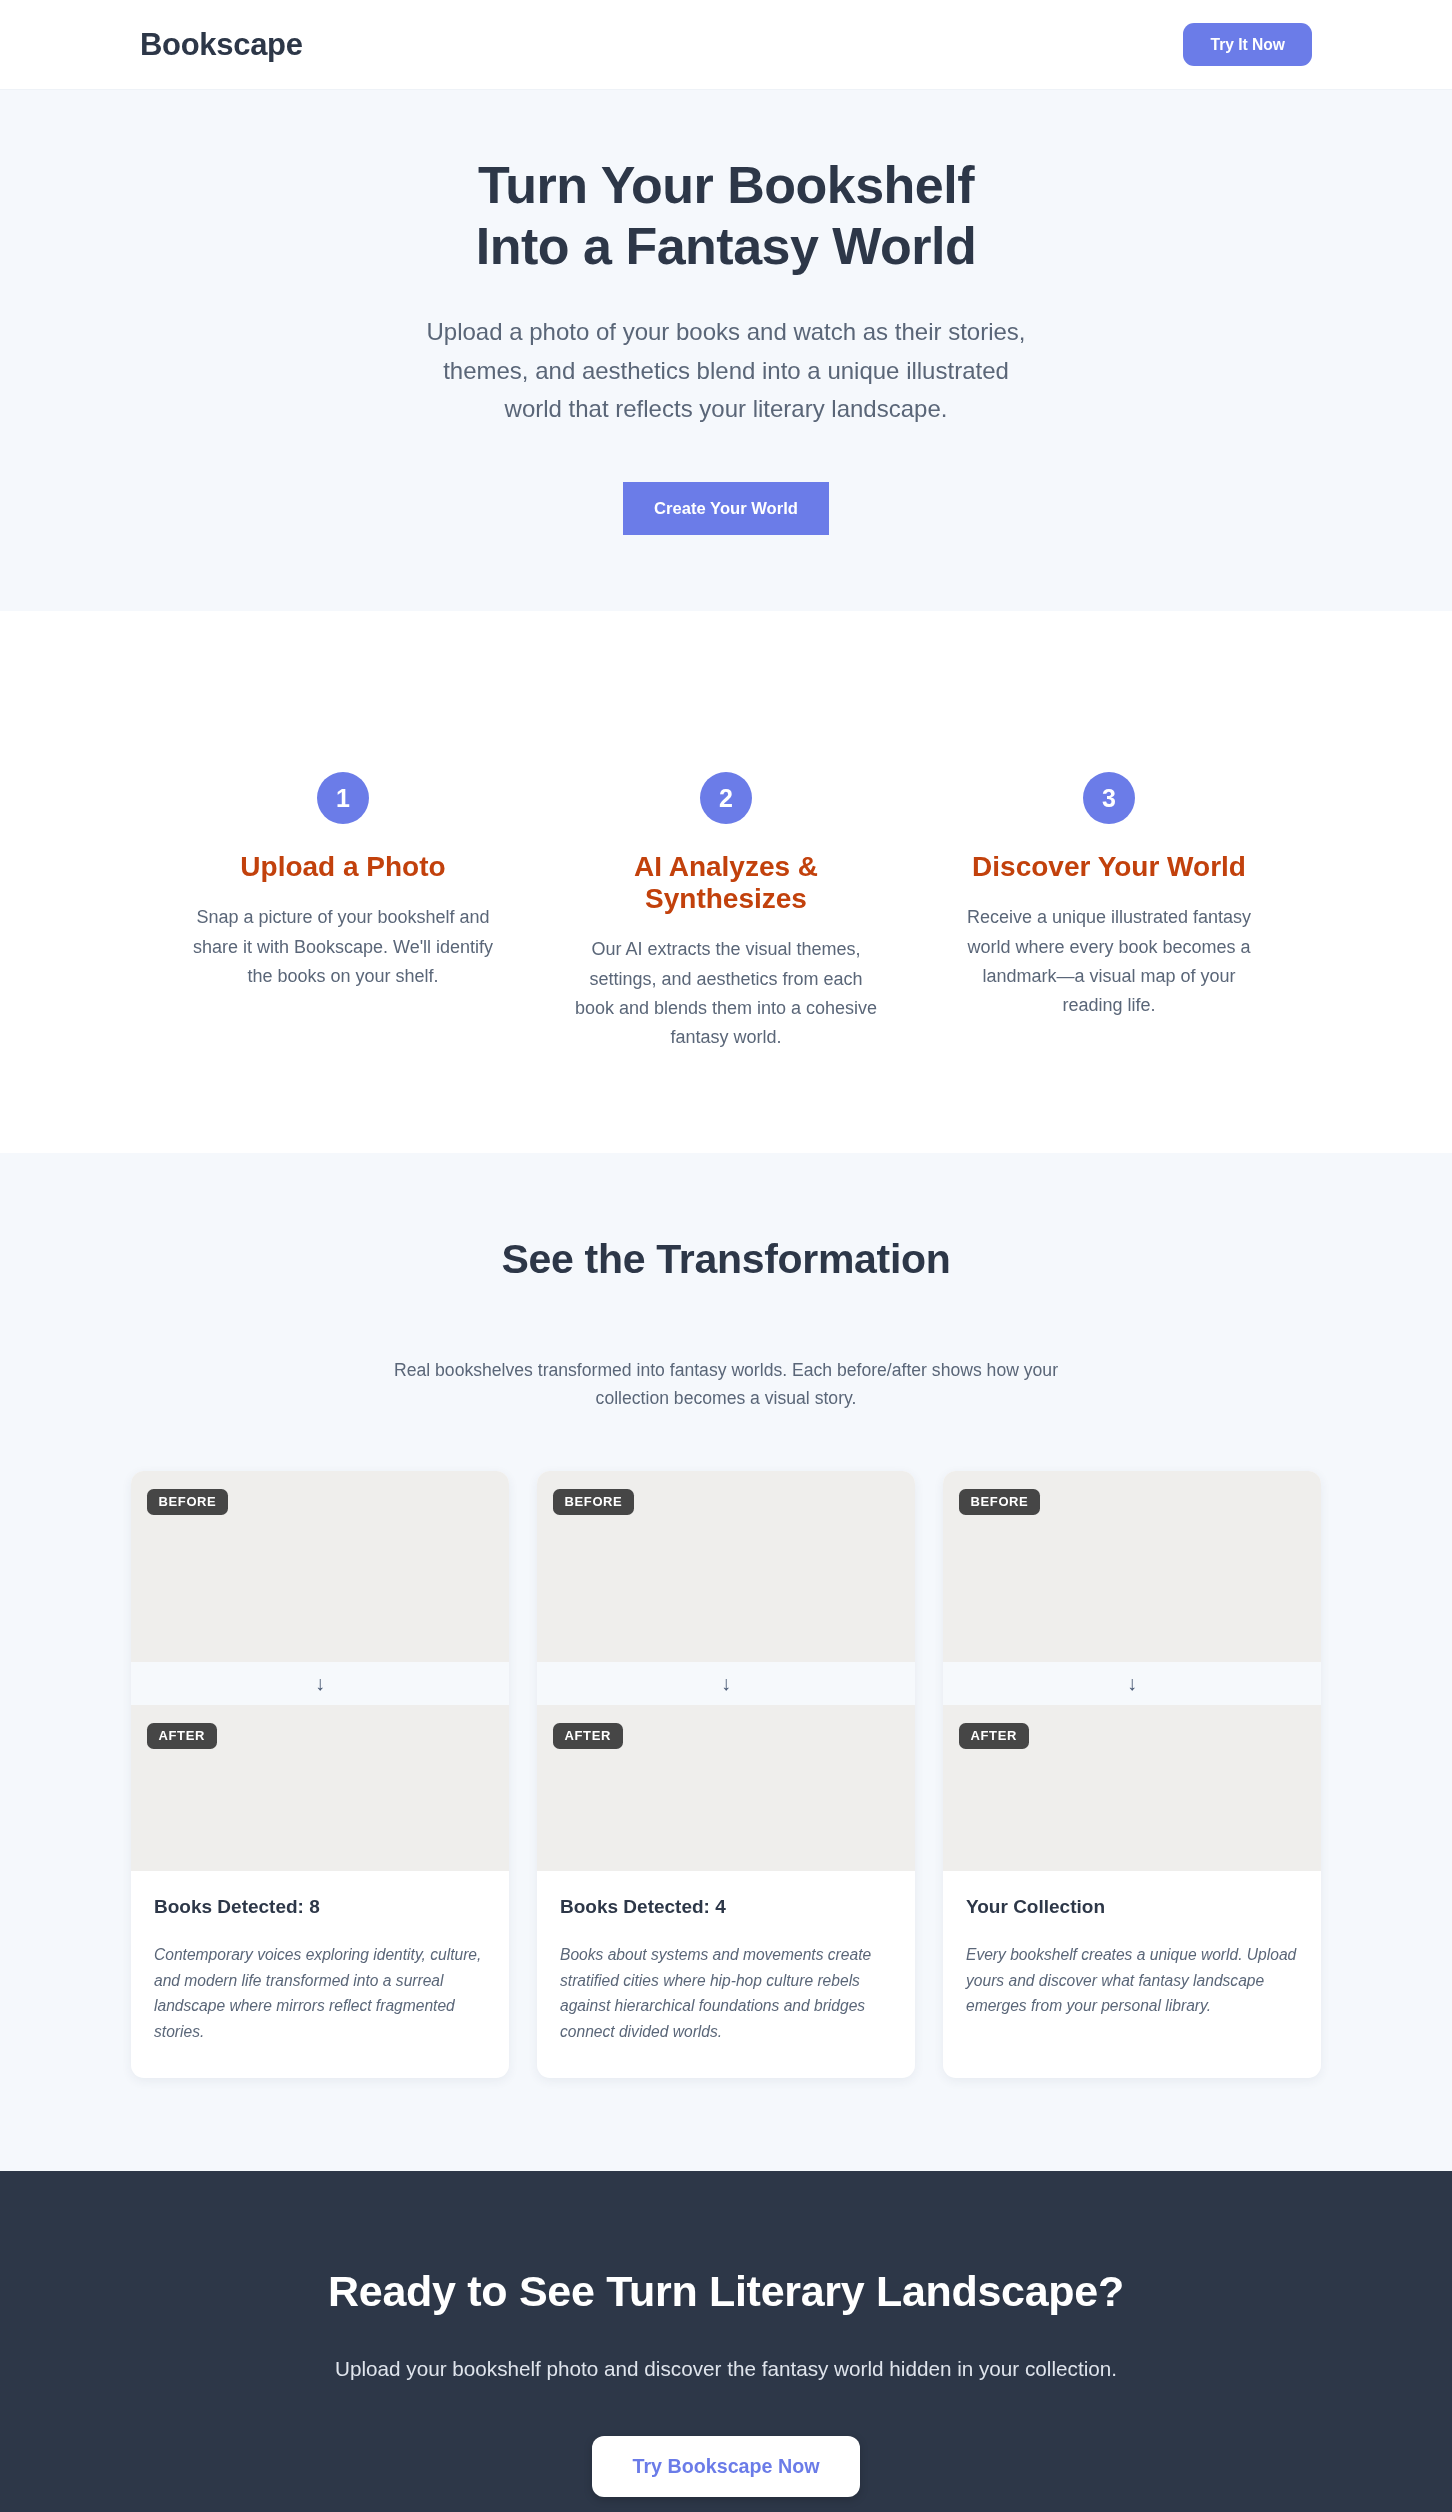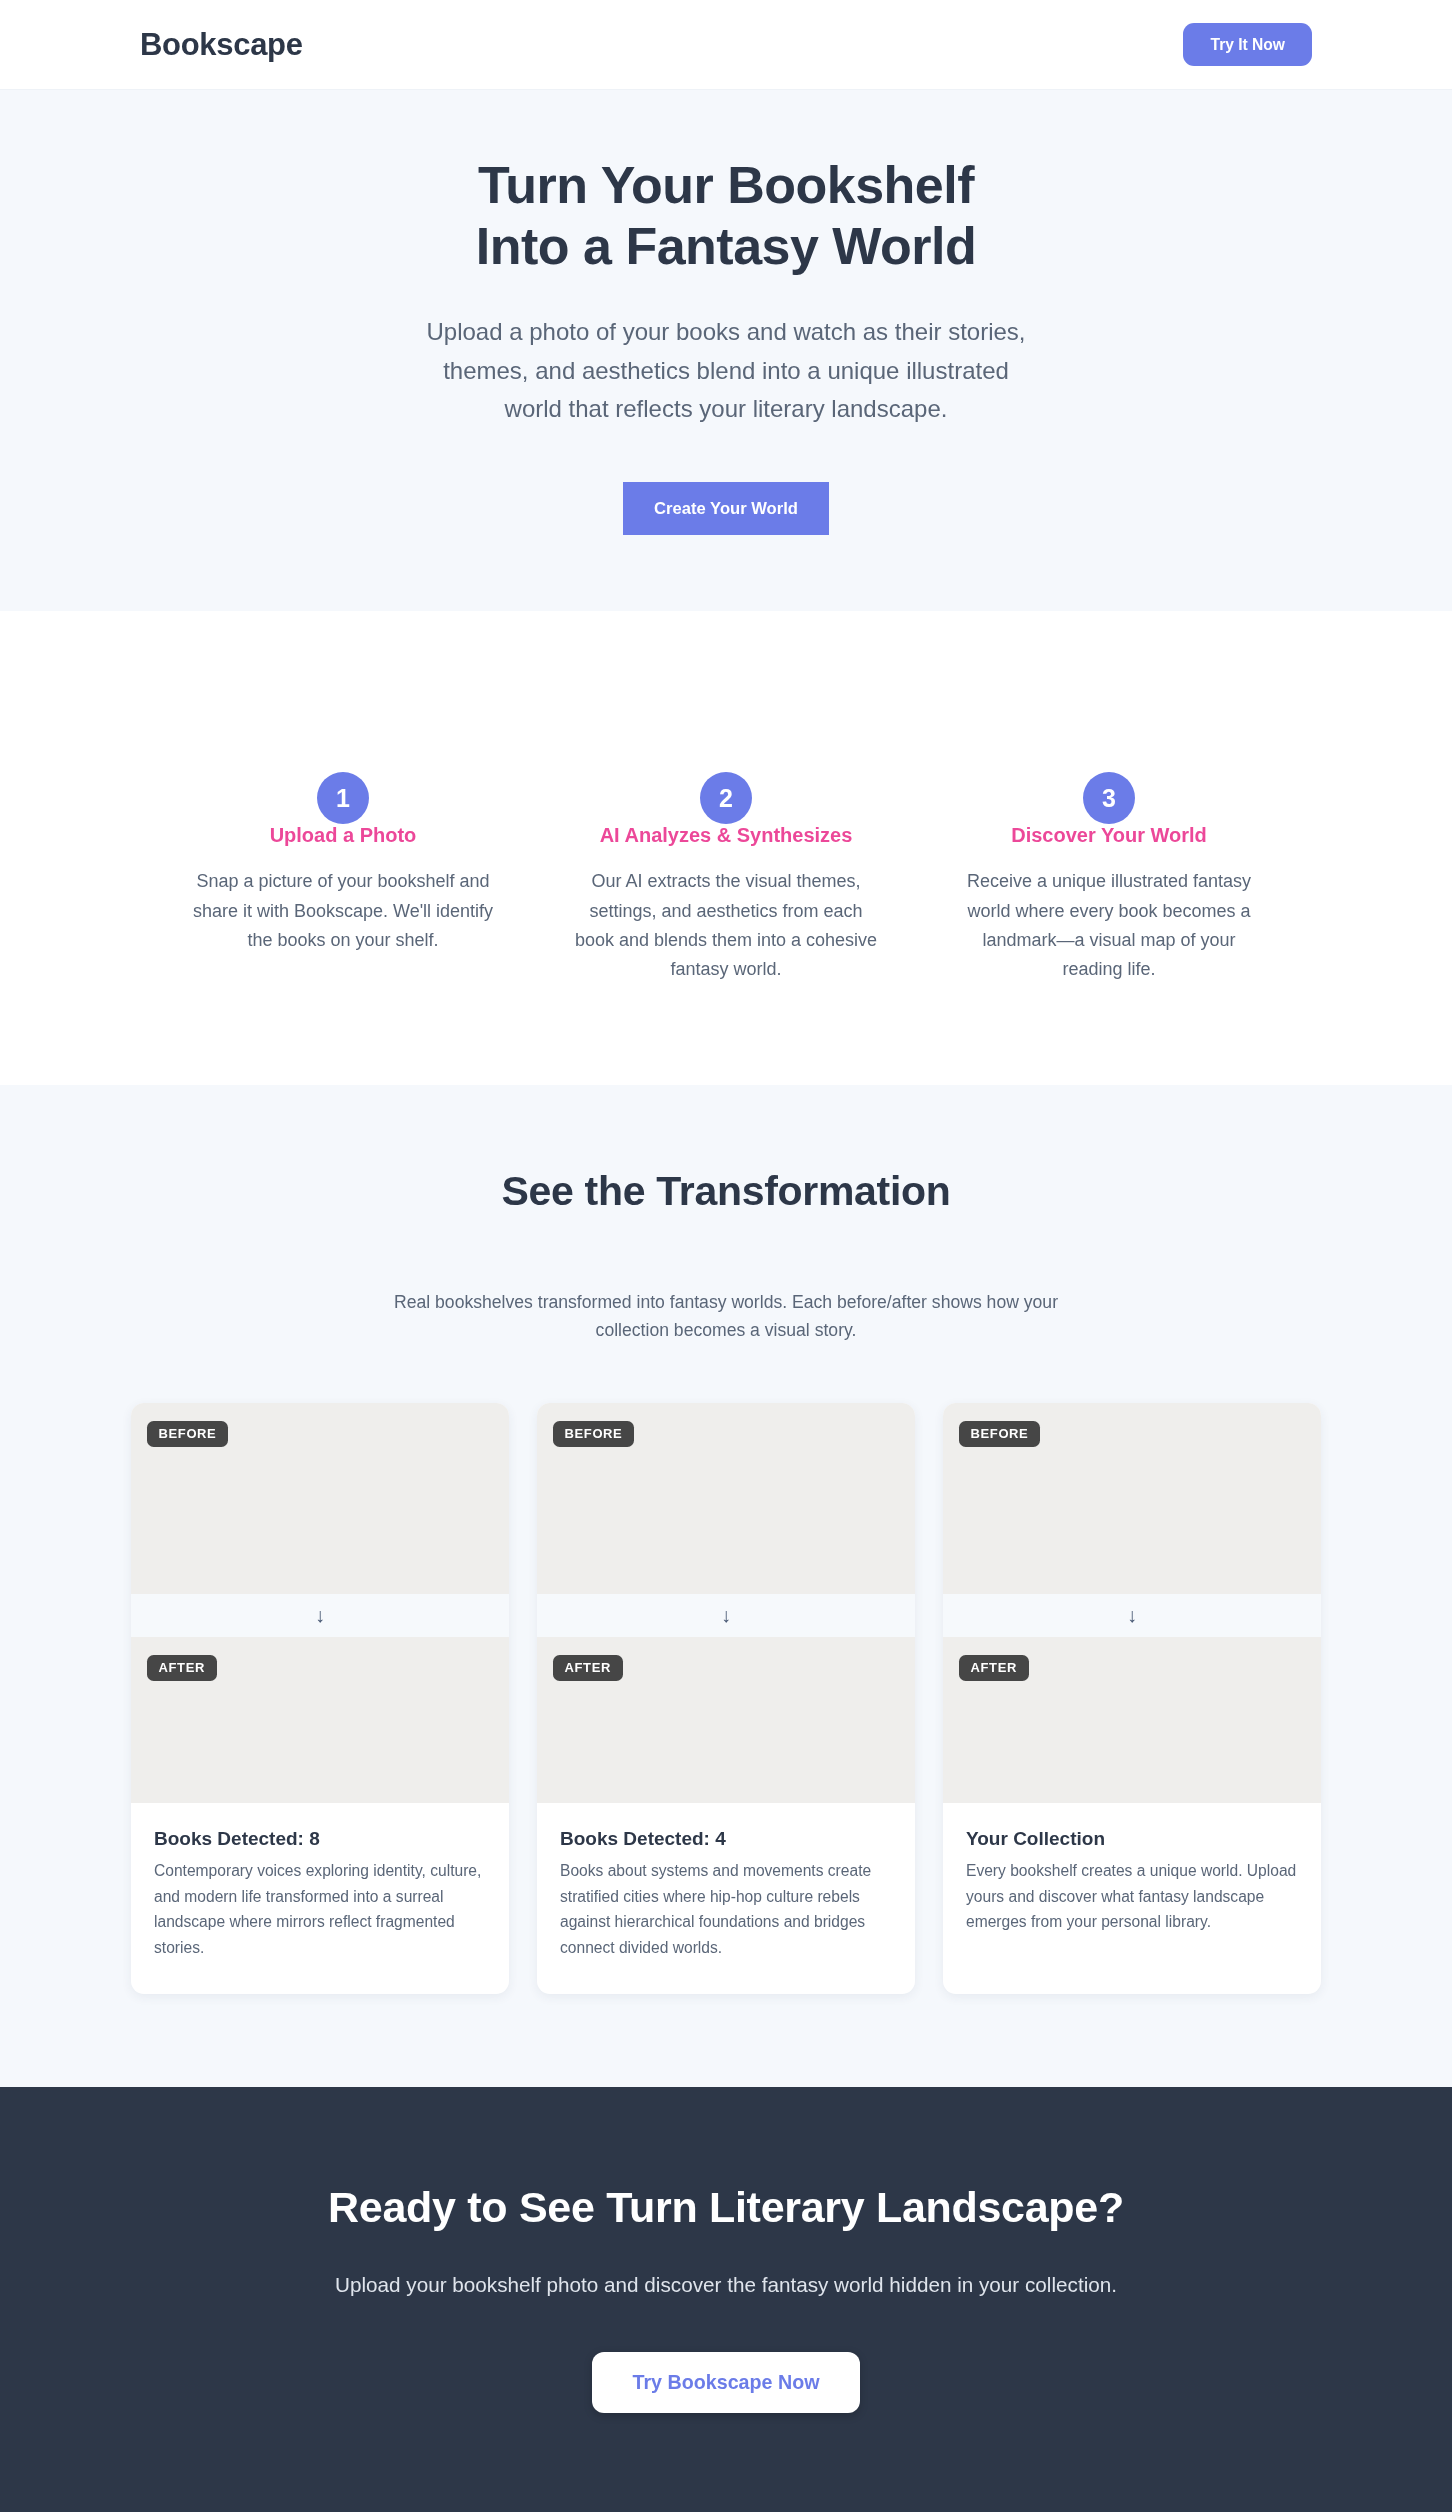--- a/index.html
+++ b/index.html
@@ -62,21 +62,21 @@
   }
   .step{ width:383px; text-align:center; padding:0 38px; }
   .step-badge{
     width:52px; height:52px; border-radius:50%;
     background:#6b7ce8; color:#ffffff;
     font-size:25px; font-weight:bold;
     display:flex; align-items:center; justify-content:center;
     margin:0 auto;
   }
   .step-title{
-    font-size:20px; font-weight:bold; color:#ec4899;
+    margin-top:27px; font-size:28px; font-weight:bold; color:#c2410c;
   }
   .step-desc{
     margin-top:20px; font-size:18px; color:#5a6678; line-height:1.62;
   }
 
   
   .transform{ background:#f5f8fc; padding:83px 0 93px; }
   .transform-sub{
     margin:74px auto 0; max-width:706px; text-align:center;
     font-size:17.6px; color:#5a6678; line-height:1.58;
@@ -102,21 +102,21 @@
     padding:6.6px 11.6px; border-radius:6.6px; line-height:1;
   }
   .arrow-band{
     height:43px; background:#f6f9fc;
     display:flex; align-items:center; justify-content:center;
     color:#4a5a75; font-size:20px; line-height:1;
   }
   .card-body{ padding:25px 23px 33px; }
   .card-title{ font-size:19px; font-weight:bold; color:#2d3748; }
   .card-desc{
-    margin-top:8px; font-size:15.6px; color:#5a6678; line-height:1.66;
+    margin-top:24px; font-size:15.6px; color:#5a6678; line-height:1.66;font-style:italic;
   }
 
   
   .cta{
     background:#2d3748; color:#ffffff;
     text-align:center; padding:96px 0 108px;
   }
   .cta-title{
     font-size:43px; font-weight:bold; letter-spacing:-0.3px; color:#ffffff;
   }

